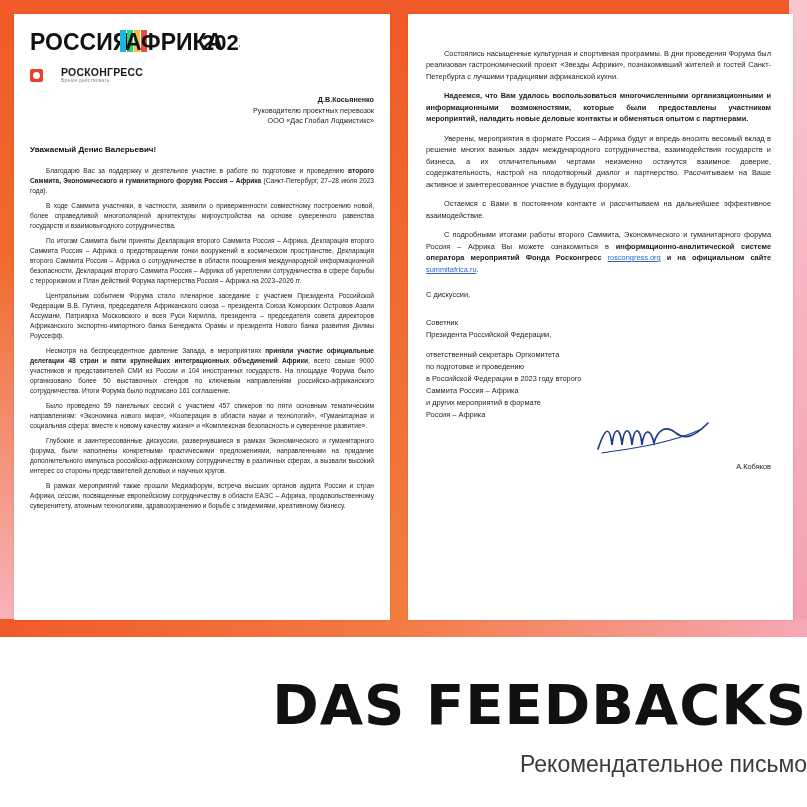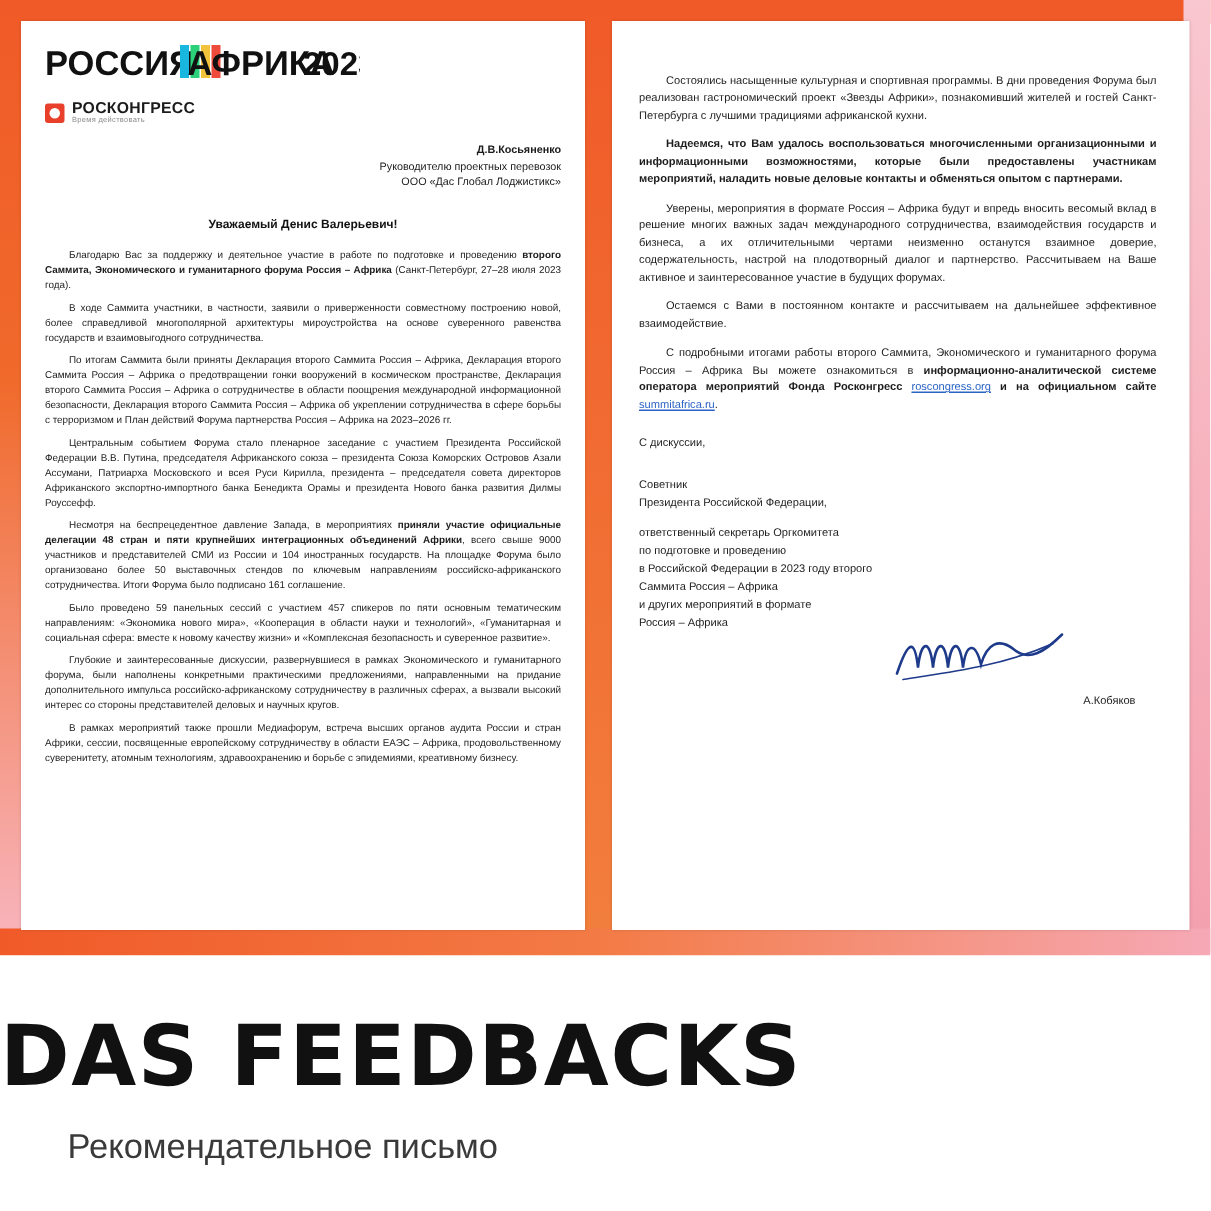--- a/index.html
+++ b/index.html
@@ -79,21 +79,21 @@
   .logo-img {
     position: relative;
     width: 210px;
     height: 30px;
   }
   .logo-img svg { display:block; }
   .congress {
     margin-top: 9px;
     display: flex;
     align-items: center;
-    gap: 5px;
+    gap: 18px;
   }
   .congress-dot {
     width: 13px; height: 13px;
     background: #e8402a;
     border-radius: 2px;
     position: relative;
     flex: none;
   }
   .congress-dot:after {
     content: "";
@@ -121,21 +121,20 @@
   .addressee {
     margin-top: 12px;
     text-align: right;
     font-size: 7.2px;
     color: #1b1b1b;
     line-height: 1.45;
   }
   .addressee .nm { font-weight: 700; }
   .salutation {
     margin-top: 18px;
-    text-align: center;
     font-size: 8px;
     font-weight: 700;
     color: #111;
   }
   .body-text {
     margin-top: 12px;
     font-size: 6.6px;
     line-height: 1.52;
     color: #1d1d1d;
     text-align: justify;
@@ -176,32 +175,32 @@
     position: relative;
     height: 54px;
   }
   .signature-svg {
     position: absolute;
     left: 170px;
     top: -2px;
   }
   .signer-name {
     position: absolute;
-    right: 14px;
+    right: 0;
     top: 40px;
     font-size: 7.4px;
     color: #1d1d1d;
   }
   
   .caption {
     position: absolute;
     left: 0; top: 637px;
     width: 807px; height: 170px;
     background: #ffffff;
-    text-align: left;
+    text-align: right;
   }
   .caption-title {
     margin-top: 35px;
     font-size: 56px;
     font-weight: 700;
     letter-spacing: 1px;
     color: #111111;
     font-family: "DejaVu Sans", sans-serif;
   }
   .caption-sub {

